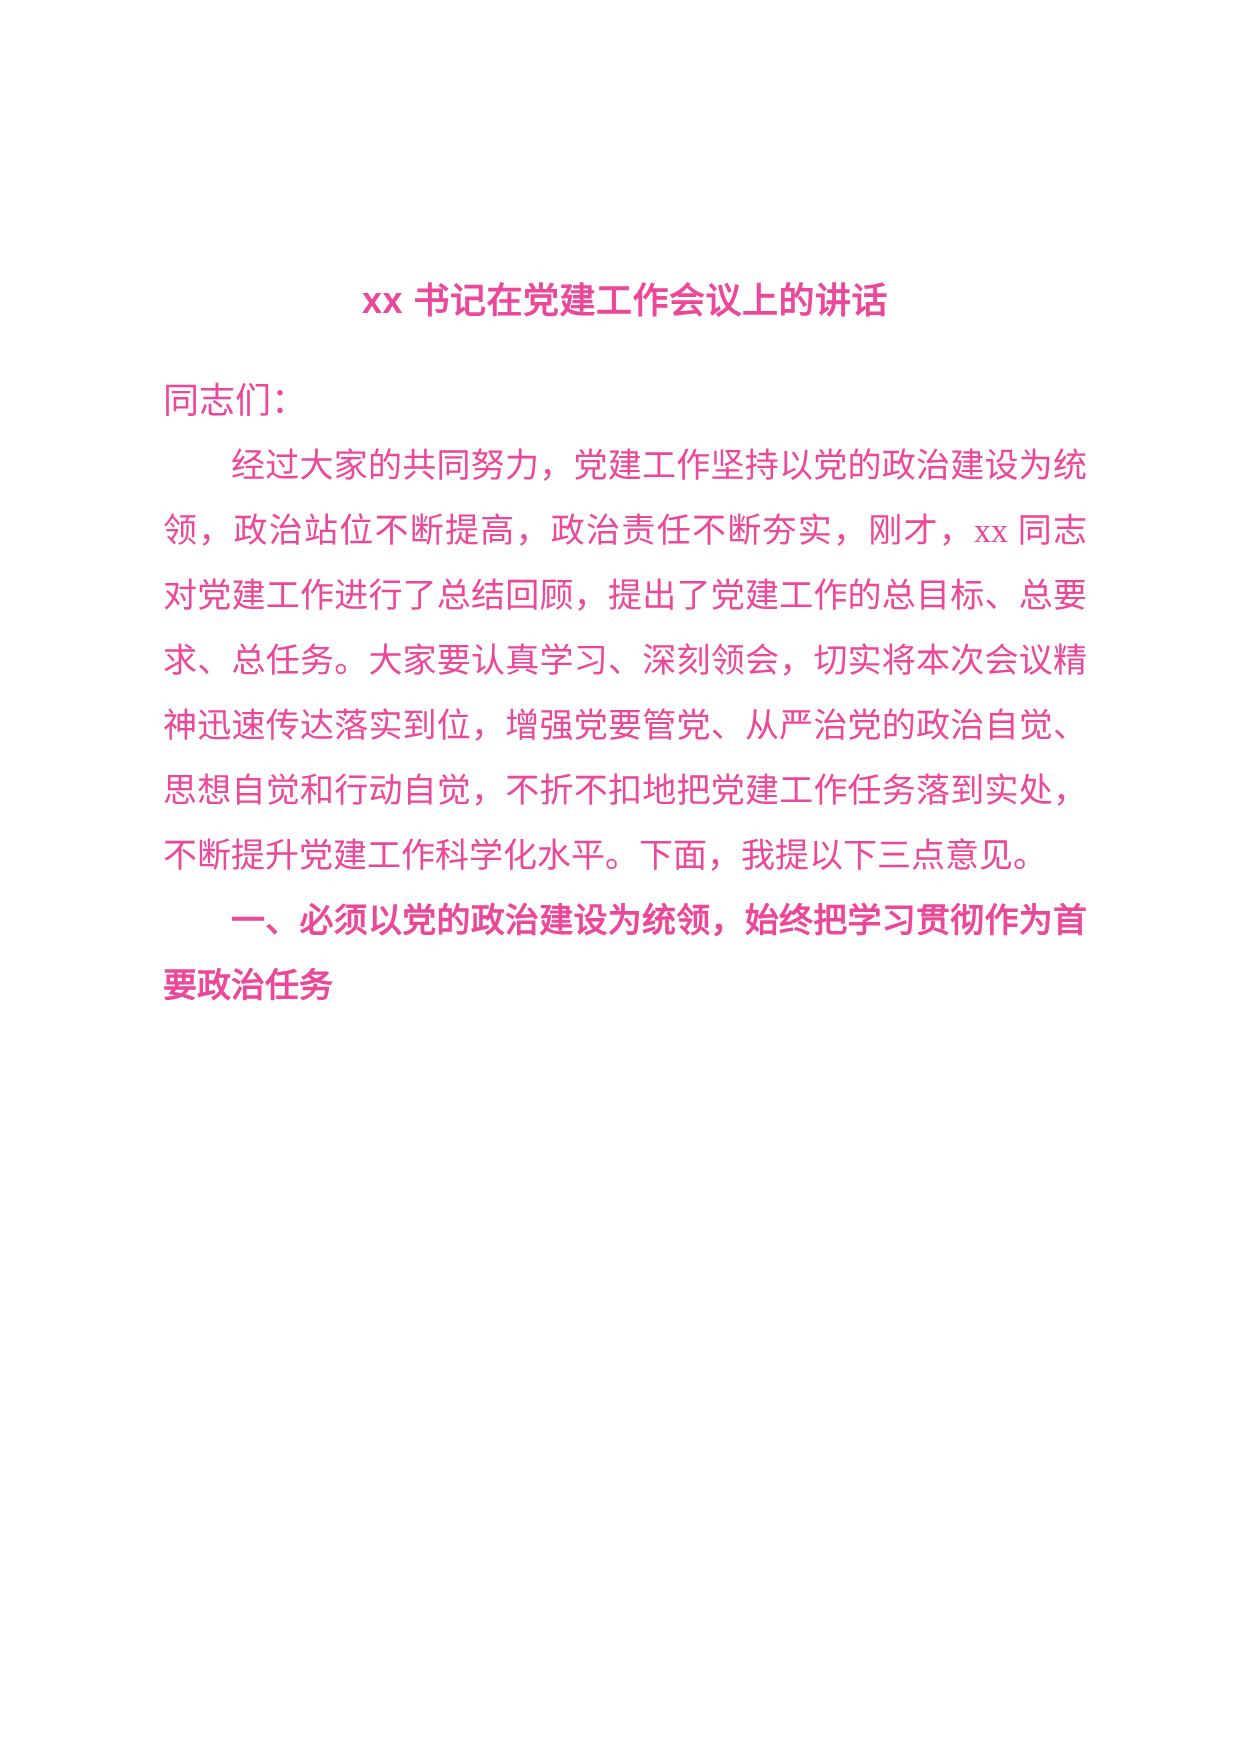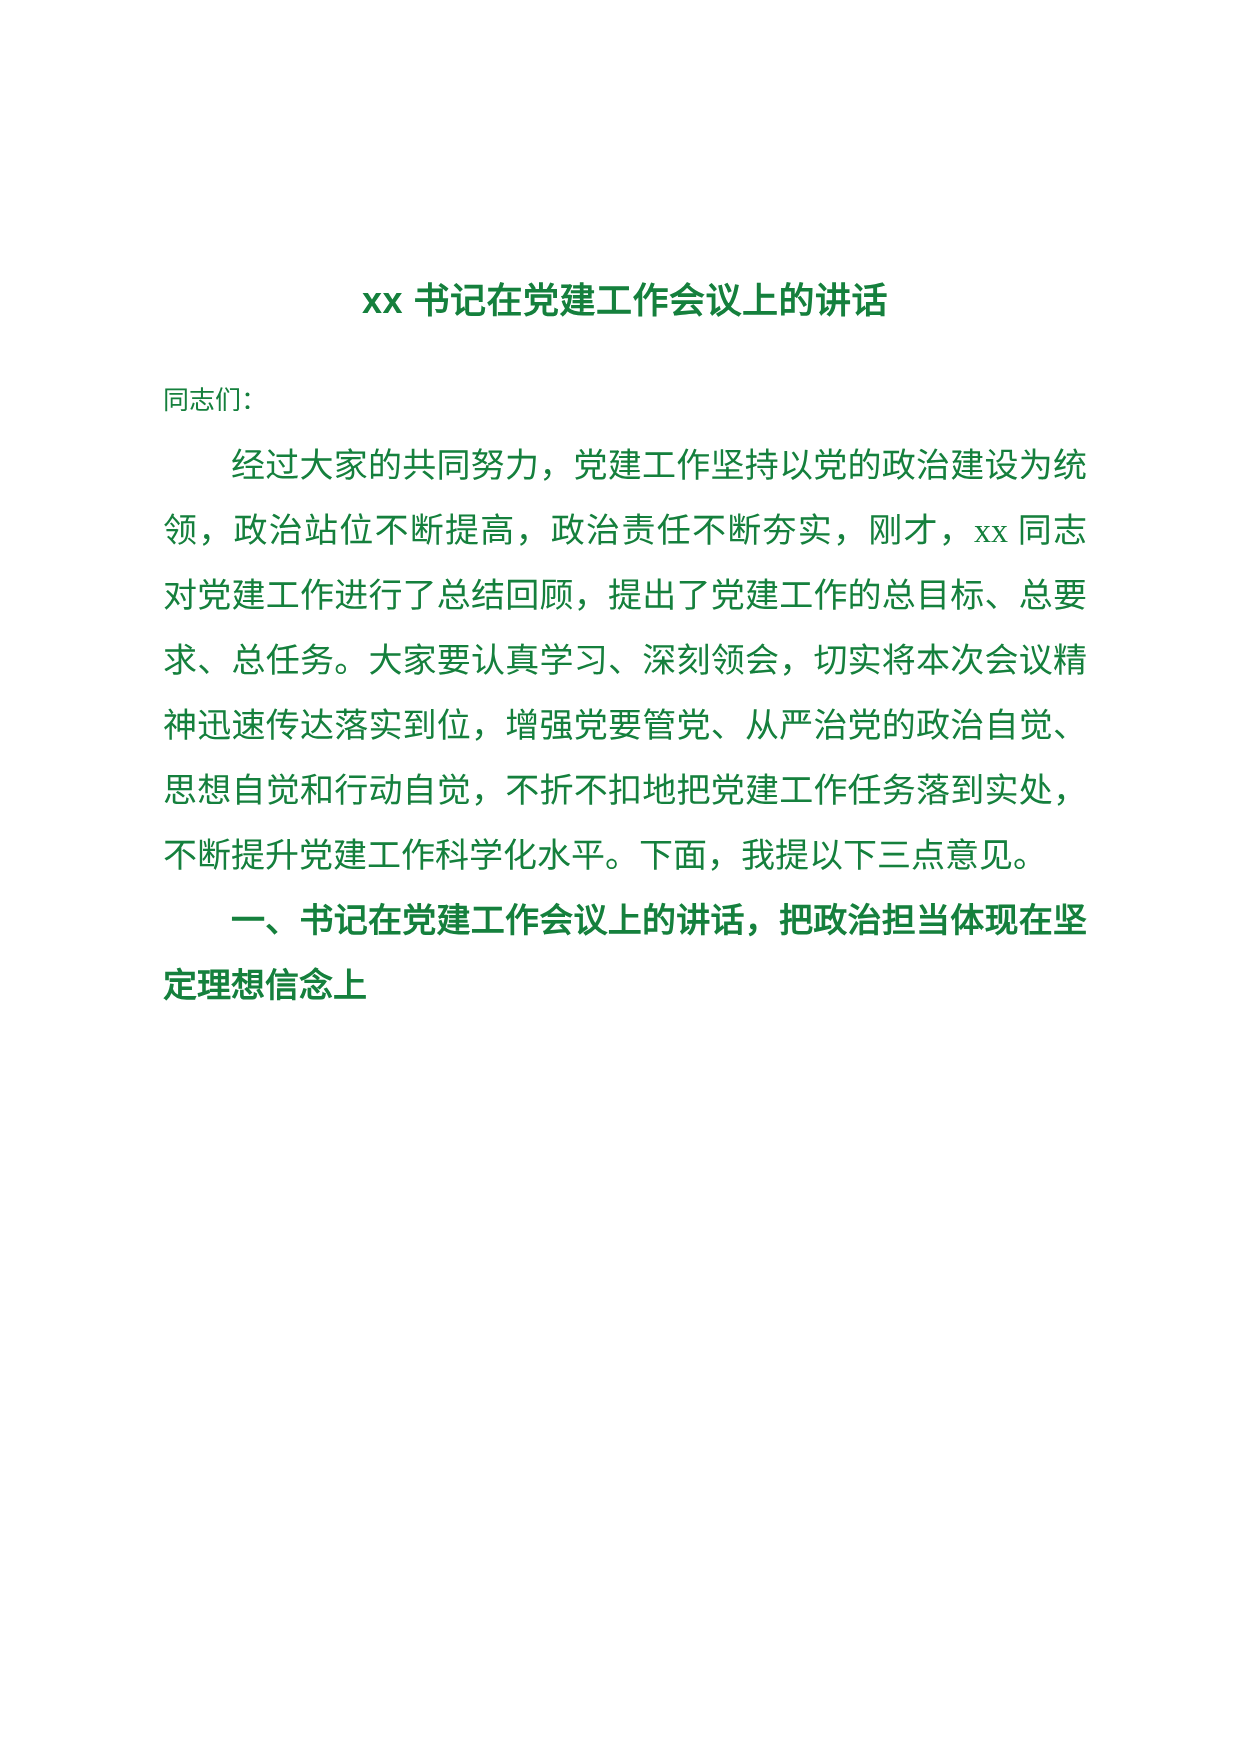--- a/index.html
+++ b/index.html
@@ -6,37 +6,37 @@
     margin: 0;
     padding: 0;
     background: #ffffff;
   }
   .page {
     position: relative;
     width: 1240px;
     height: 1754px;
     margin: 0 auto;
     background: #ffffff;
-    color: #15803d;
+    color: #ec4899;
     box-sizing: border-box;
     padding: 268px 153px 0 163px;
     font-family: "Liberation Sans", "DejaVu Sans", sans-serif;
     overflow: hidden;
   }
   .doc-title {
     margin: 0 0 35px 0;
     font-size: 36px;
     font-weight: bold;
     line-height: 65px;
     text-align: center;
     letter-spacing: 0.5px;
   }
   .salutation {
     margin: 0;
-    font-size: 26px;
+    font-size: 36px;
     line-height: 65px;
     text-align: left;
     text-indent: 0;
   }
   .body-para {
     margin: 0;
     font-size: 34px;
     line-height: 65px;
     text-align: justify;
     text-indent: 2em;
@@ -54,15 +54,15 @@
 </head>
 <body>
 
 <div class="page">
   <h1 class="doc-title">xx 书记在党建工作会议上的讲话</h1>
 
   <p class="salutation">同志们：</p>
 
   <p class="body-para">经过大家的共同努力，党建工作坚持以党的政治建设为统领，政治站位不断提高，政治责任不断夯实，刚才，xx 同志对党建工作进行了总结回顾，提出了党建工作的总目标、总要求、总任务。大家要认真学习、深刻领会，切实将本次会议精神迅速传达落实到位，增强党要管党、从严治党的政治自觉、思想自觉和行动自觉，不折不扣地把党建工作任务落到实处，不断提升党建工作科学化水平。下面，我提以下三点意见。</p>
 
-  <h2 class="section-heading">一、书记在党建工作会议上的讲话，把政治担当体现在坚定理想信念上</h2>
+  <h2 class="section-heading">一、必须以党的政治建设为统领，始终把学习贯彻作为首要政治任务</h2>
 
 </div>
 
 </body></html>

